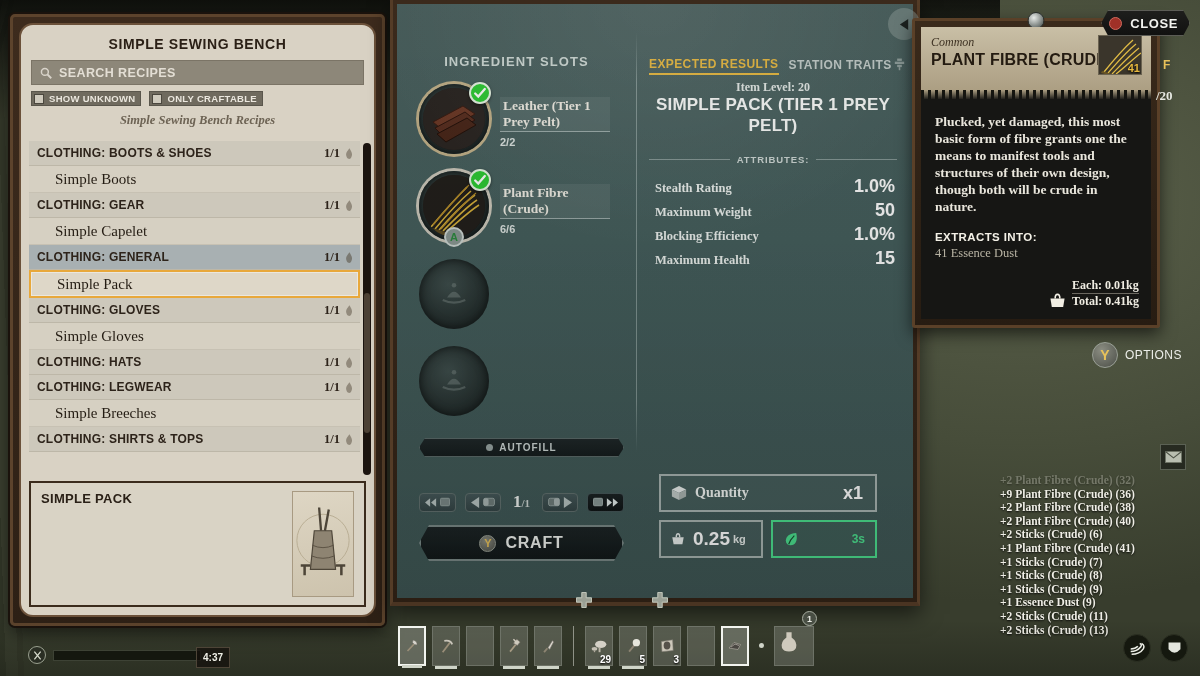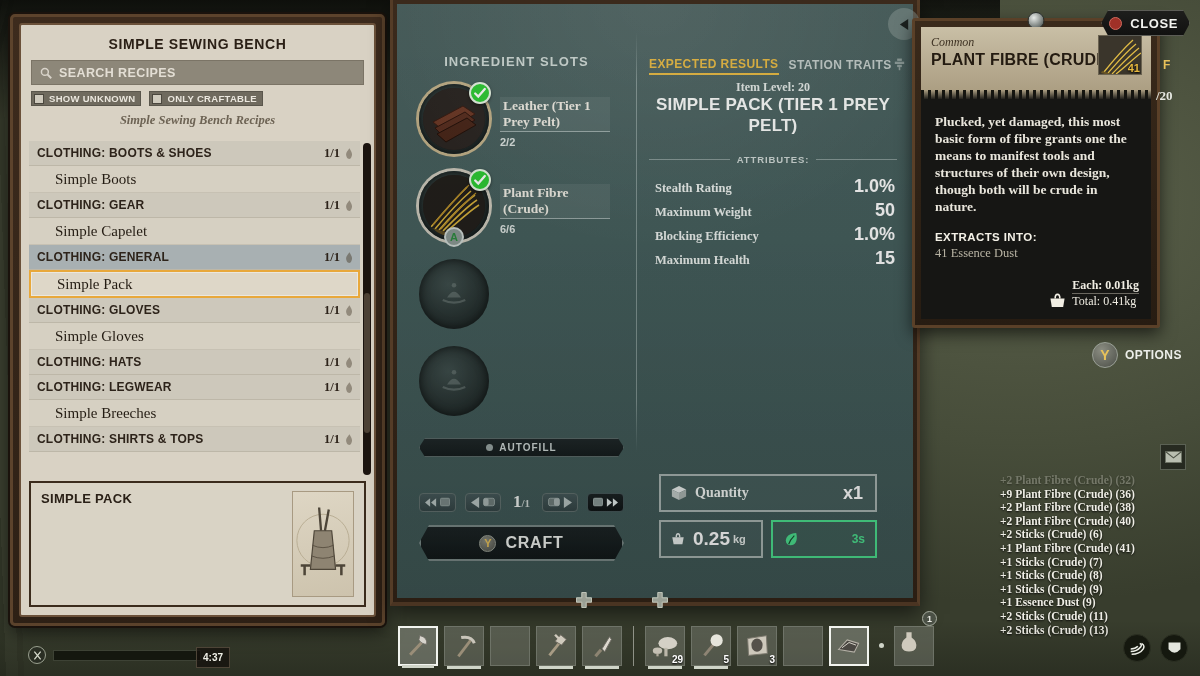--- a/index.html
+++ b/index.html
@@ -34,21 +34,21 @@
     background: linear-gradient(180deg,#3d2b1d,#2d2015);
     border: 3px solid #5c432c;
     border-radius: 5px;
     box-shadow: 0 0 0 2px #1a120c, 0 6px 18px rgba(0,0,0,.6);
     padding: 6px;
   }
   #recipe-inner {
     position: relative; width: 100%; height: 100%;
     background: #d9d2c4;
     border: 2px solid #6b513a;
-    border-radius: 3px;
+    border-radius: 14px;
     overflow: hidden;
   }
   #bench-title {
     text-align: center; font-family: "Liberation Sans", sans-serif;
     font-weight: 700; font-size: 14px; letter-spacing: .6px;
     color: #2b2016; padding: 11px 0 8px;
   }
   #search-row { padding: 0 10px; }
   #search-box {
     display:flex; align-items:center; gap:7px;
@@ -325,31 +325,31 @@
   #tt-ex-head {
     font-family:"Liberation Sans",sans-serif;font-weight:700;font-size:11.5px;
     letter-spacing:.4px;color:#f4f1e7; margin-top:16px;
   }
   #tt-ex-val { font-size:12.5px; color:#b9b4a4; margin-top:3px; }
   #tt-weight {
     position:absolute; right:12px; bottom:10px; display:flex; align-items:flex-end; gap:6px;
   }
   #tt-weight .txt { text-align:left; }
   #tt-weight .l1 { font-size:12px; font-weight:700; color:#f0ede3; border-bottom:1px solid #6b6860; }
-  #tt-weight .l2 { font-size:12px; font-weight:400; color:#f0ede3; }
+  #tt-weight .l2 { font-size:12px; font-weight:700; color:#f0ede3; }
 
   #options-btn { position:absolute; left:1092px; top:342px; display:flex; align-items:center; gap:7px; }
   #options-btn .yb {
     width:26px;height:26px;border-radius:50%;
     background: radial-gradient(circle at 36% 30%, #8b8d82, #4b4e47);
     border:1px solid #9aa096; color:#e8c25a;
     font-family:"Liberation Sans",sans-serif;font-weight:700;font-size:14px;
     display:flex;align-items:center;justify-content:center;
   }
-  #options-btn .lb { font-family:"Liberation Sans",sans-serif;font-weight:700;font-size:12px;letter-spacing:.4px;color:#eceee9; }
+  #options-btn .lb { font-family:"Liberation Sans",sans-serif;font-weight:400;font-size:12px;letter-spacing:.4px;color:#eceee9; }
 
   #close-btn {
     position:absolute; right:10px; top:10px; height:26px; padding:0 11px 0 7px;
     background: linear-gradient(180deg,#1e1e1c,#111110);
     border:1px solid #5c5c56; border-radius:4px;
     display:flex; align-items:center; gap:8px;
     clip-path: polygon(7px 0,calc(100% - 7px) 0,100% 50%,calc(100% - 7px) 100%,7px 100%,0 50%);
   }
   #close-btn .rd { width:13px;height:13px;border-radius:50%;background:#a03128;border:1px solid #d06a5e; }
   #close-btn .lb { font-family:"Liberation Sans",sans-serif;font-weight:700;font-size:13px;letter-spacing:.6px;color:#f2f2ee; }
@@ -370,21 +370,21 @@
   }
   #log .fade { color:#cfcec4; opacity:.35; }
 
   
   #hud-bottom {
     position:absolute; left:0; bottom:0; width:1200px; height:56px;
     background: linear-gradient(180deg, rgba(0,0,0,0), rgba(10,12,8,.28));
   }
   #hotbar { position:absolute; left:398px; bottom:10px; display:flex; align-items:flex-end; gap:6px; }
   .hslot {
-    position:relative; width:40px;height:40px;
+    position:relative; width:28px;height:40px;
     background: rgba(185,190,180,.26); border:1px solid rgba(230,233,226,.18);text-align:center;
   }
   .hslot.sel { border:2px solid #f2f4ef; background: rgba(200,205,195,.34); }
   .hslot .dur { position:absolute; left:2px; right:2px; bottom:-4px; height:3px; background:#cfd4c8; }
   .hslot .num {
     position:absolute; right:1px; bottom:0;
     font-family:"Liberation Sans",sans-serif;font-weight:700;font-size:10px;color:#fff;
     text-shadow:0 1px 2px #000;
   }
   .hslot .gi { position:absolute; inset:4px; display:flex; align-items:center; justify-content:center; }

